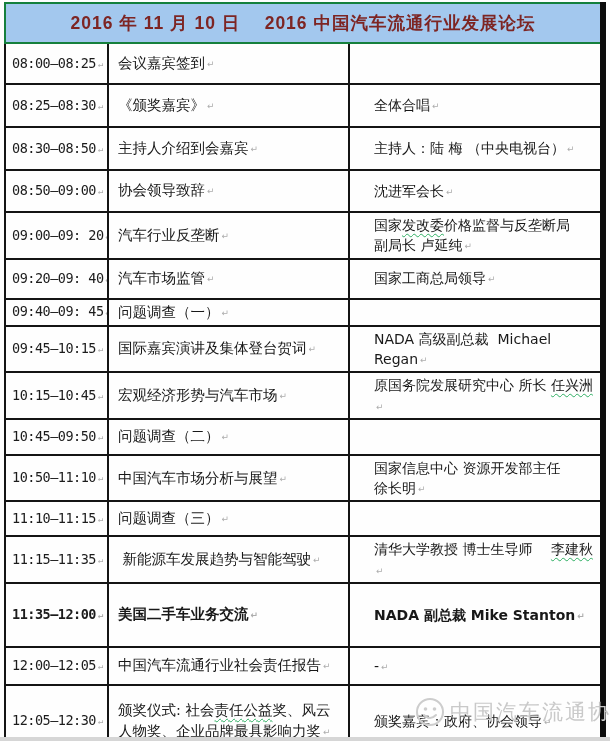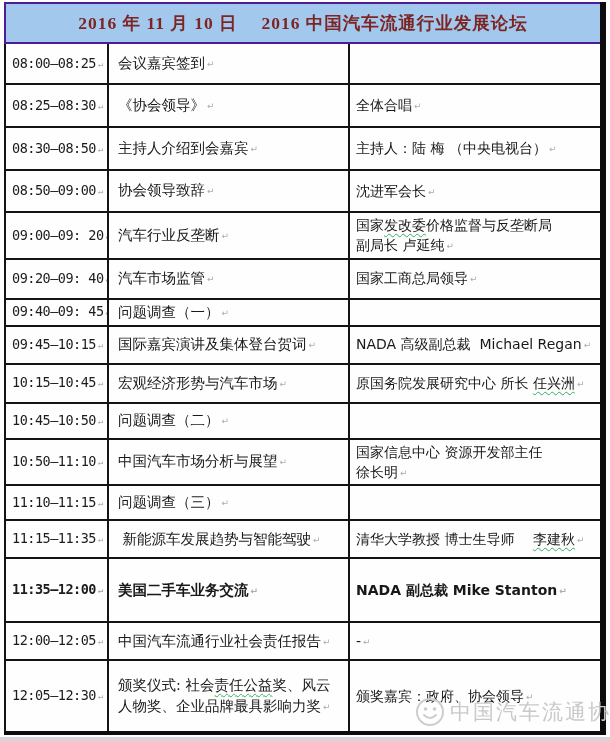--- a/index.html
+++ b/index.html
@@ -17,24 +17,24 @@
     top: 2px;
     width: 598px;
     border-collapse: collapse;
     table-layout: fixed;
     border: 2px solid #0c0c0c;
     border-right-width: 6px;
     border-bottom-width: 4px;
   }
   th.title-cell {
     height: 34px;
-    border: 2px solid #4c1d95;
+    border: 2px solid #15803d;
     text-align: center;
     vertical-align: middle;
-    font-family: Liberation Serif, serif;
+    font-family: Liberation Sans, sans-serif;
     font-weight: bold;
     font-size: 17.5px;
     letter-spacing: 1px;
     padding: 2px 0;
   }
   td {
     border: 2px solid #141414;
     vertical-align: middle;
     color: #181818;
     white-space: pre-wrap;
@@ -45,21 +45,21 @@
   td.time {
     font-family: "DejaVu Sans Mono", monospace;
     font-size: 13.5px;
     white-space: nowrap;
     padding-left: 6px;
     padding-right: 16px;
     letter-spacing: -0.5px;
     color: #1c1c1c;
   }
   td.event   { font-size: 14.5px; }
-  td.speaker { font-size: 14px; padding-left: 6px; }
+  td.speaker { font-size: 14px; padding-left: 24px; }
   .sq {
     text-decoration-line: underline;
     text-decoration-style: wavy;
     text-decoration-thickness: 1px;
     text-underline-offset: 3px;
   }
   .pm::after {
     content: "\21B5";
     color: #adadad;
     font-size: 9px;
@@ -104,21 +104,21 @@
       </tr>
     </thead>
     <tbody>
         <tr style="height: 41px;">
           <td class="time pm">08:00—08:25</td>
           <td class="event pm">会议嘉宾签到</td>
           <td class="speaker"></td>
         </tr>
         <tr style="height: 43px;">
           <td class="time pm">08:25—08:30</td>
-          <td class="event pm">《协会领导》</td>
+          <td class="event pm">《颁奖嘉宾》</td>
           <td class="speaker pm">全体合唱</td>
         </tr>
         <tr style="height: 43px;">
           <td class="time pm">08:30—08:50</td>
           <td class="event pm">主持人介绍到会嘉宾</td>
           <td class="speaker pm">主持人：陆 梅 （中央电视台）</td>
         </tr>
         <tr style="height: 42px;">
           <td class="time pm">08:50—09:00</td>
           <td class="event pm">协会领导致辞</td>
@@ -144,21 +144,21 @@
           <td class="time pm">09:45—10:15</td>
           <td class="event pm">国际嘉宾演讲及集体登台贺词</td>
           <td class="speaker pm">NADA 高级副总裁  Michael Regan</td>
         </tr>
         <tr style="height: 39px;">
           <td class="time pm">10:15—10:45</td>
           <td class="event pm">宏观经济形势与汽车市场</td>
           <td class="speaker pm"><span>原国务院发展研究中心 所长 </span><span class="sq" style="text-decoration-color: rgb(46, 174, 98);">任兴洲</span></td>
         </tr>
         <tr style="height: 36px;">
-          <td class="time pm">10:45—10:50</td>
+          <td class="time pm">10:45—09:50</td>
           <td class="event pm">问题调查（二）</td>
           <td class="speaker"></td>
         </tr>
         <tr style="height: 44px;">
           <td class="time pm">10:50—11:10</td>
           <td class="event pm">中国汽车市场分析与展望</td>
           <td class="speaker pm">国家信息中心 资源开发部主任
 徐长明</td>
         </tr>
         <tr style="height: 35px;">

